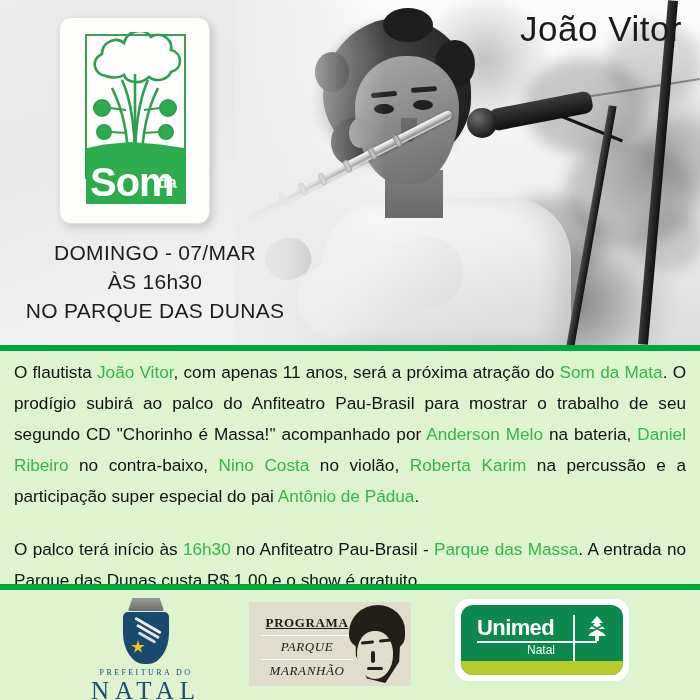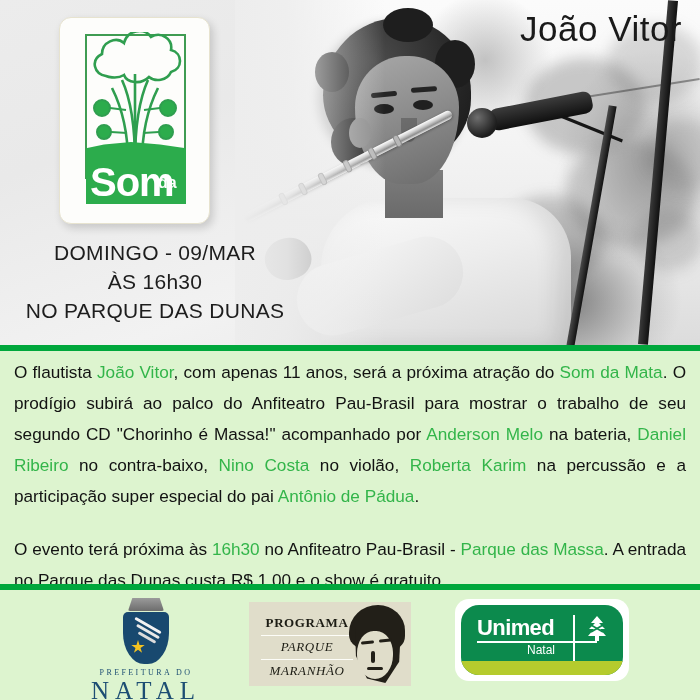--- a/index.html
+++ b/index.html
@@ -268,21 +268,21 @@
 
   
   .djalma {
     position: absolute; left: 249px; top: 12px;
     width: 162px; height: 84px; background: #e0ddca; overflow: hidden;
   }
   .djalma-lines {
     position: absolute; left: 12px; top: 13px; width: 92px; text-align: center;
     font-family: "Liberation Serif", serif; color: #1c1c14;
   }
-  .dj-1 { font-size: 13px; font-weight: 700; letter-spacing: .6px; }
+  .dj-1 { font-size: 13px; font-weight: 700; letter-spacing: .6px; text-decoration: underline; }
   .dj-rule { height: 1px; background: #fdfdf8; margin: 4px 0 3px; }
   .dj-2 { font-size: 13px; font-style: italic; letter-spacing: .6px; }
   .dj-3 { font-size: 13px; font-style: italic; letter-spacing: .6px; }
   .djalma-face {
     position: absolute; right: 2px; top: 1px; width: 64px; height: 82px;
   }
   .dj-hair {
     position: absolute; left: 4px; top: 2px; width: 56px; height: 46px;
     background: #221f18; border-radius: 54% 50% 30% 42% / 62% 58% 34% 36%;
   }
@@ -304,21 +304,21 @@
               background: #221f18; border-radius: 2px; }
 
   
   .unimed-wrap {
     position: absolute; left: 455px; top: 9px;
     width: 174px; height: 82px;
     background: #ffffff; border-radius: 14px; padding: 6px;
   }
   .unimed {
     position: relative; width: 162px; height: 70px;
-    border-radius: 18px; overflow: hidden; background: #0c8a4d;
+    border-radius: 12px; overflow: hidden; background: #0c8a4d;
   }
   .unimed-bottom {
     position: absolute; left: 0; bottom: 0; width: 100%; height: 14px; background: #b5cb2d;
   }
   .unimed-name {
     position: absolute; left: 16px; top: 10px;
     font-family: "Liberation Sans", sans-serif;
     font-size: 22px; font-weight: 700; color: #ffffff; letter-spacing: -.6px;
   }
   .unimed-rule {
@@ -425,31 +425,31 @@
             </g>
           </svg>
         </div>
         <div class="logo-green-band"></div>
         <div class="logo-som">Som</div>
         <div class="logo-da">da</div>
       </div>
     </div>
 
     <div class="event-info">
-      <div>DOMINGO - 09/MAR</div>
+      <div>DOMINGO - 07/MAR</div>
       <div>ÀS 16h30</div>
       <div>NO PARQUE DAS DUNAS</div>
     </div>
   </div>
 
   <div class="body-band">
     <div class="copy">
       <p><span>O flautista </span><span class="hl">João Vitor</span><span>, com apenas 11 anos, será a próxima atração do </span><span class="hl">Som da Mata</span><span>. O prodígio subirá ao palco do Anfiteatro Pau-Brasil para mostrar o trabalho de seu segundo CD "Chorinho é Massa!" acompanhado por </span><span class="hl">Anderson Melo</span><span> na bateria, </span><span class="hl">Daniel Ribeiro</span><span> no contra-baixo, </span><span class="hl">Nino Costa</span><span> no violão, </span><span class="hl">Roberta Karim</span><span> na percussão e a participação super especial do pai </span><span class="hl">Antônio de Pádua</span><span>.</span></p>
 
-      <p><span>O evento terá próxima às </span><span class="hl">16h30</span><span> no Anfiteatro Pau-Brasil - </span><span class="hl">Parque das Massa</span><span>. A entrada no Parque das Dunas custa R$ 1,00 e o show é gratuito.</span></p>
+      <p><span>O palco terá início às </span><span class="hl">16h30</span><span> no Anfiteatro Pau-Brasil - </span><span class="hl">Parque das Massa</span><span>. A entrada no Parque das Dunas custa R$ 1,00 e o show é gratuito.</span></p>
     </div>
   </div>
 
   <div class="footer-band">
 
     <div class="natal">
       <div class="natal-crown"></div>
       <div class="natal-shield">
         <span class="comet"></span>
         <span class="comet2"></span>

